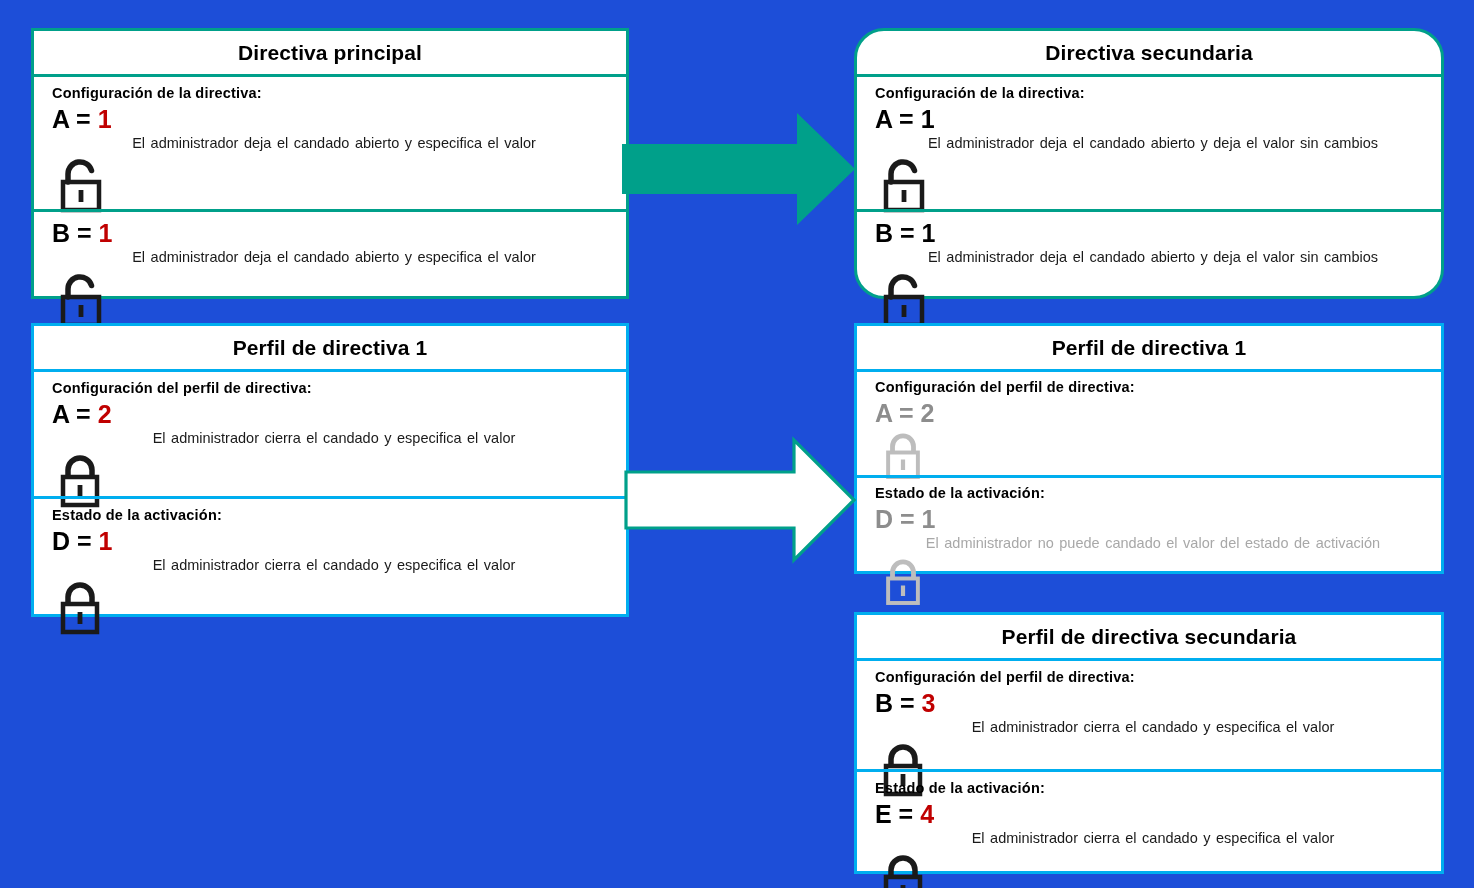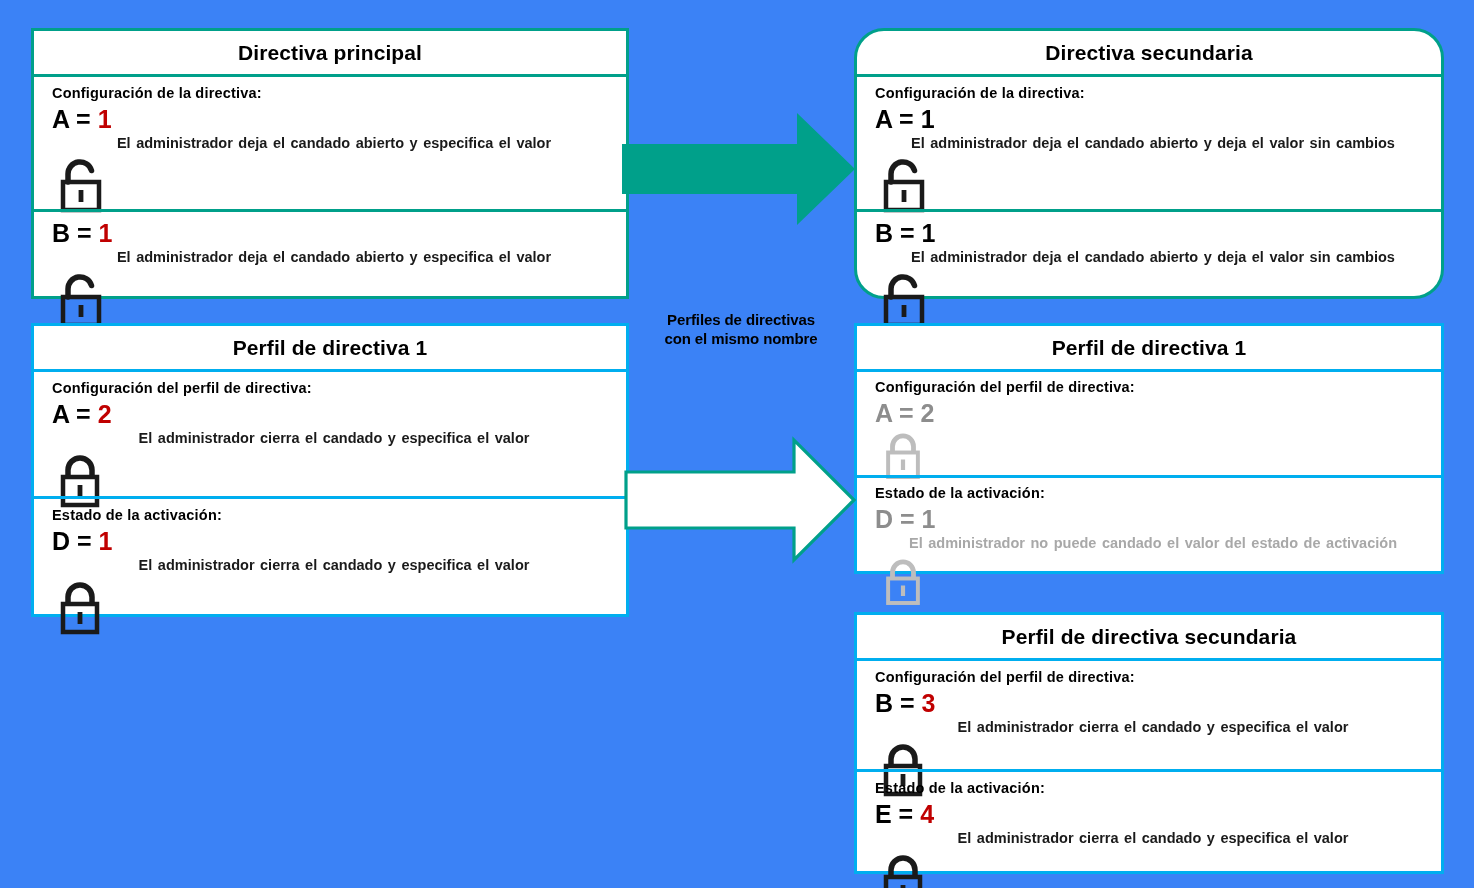--- a/index.html
+++ b/index.html
@@ -9,21 +9,21 @@
     background: #ffffff;
   }
   body {
     font-family: "Liberation Sans", sans-serif;
     -webkit-font-smoothing: none;
   }
   #canvas {
     position: relative;
     width: 1474px;
     height: 888px;
-    background: #3b82f6;
+    background: #1d4ed8;
     overflow: hidden;
   }
 
   
   .card {
     position: absolute;
     box-sizing: border-box;
     background: #ffffff;
     border: 3px solid #00a08a;
   }
@@ -78,21 +78,20 @@
   .kv.grey { color: #8d8d8d; }
 
   .desc {
     flex: 1 1 auto;
     text-align: center;
     font-size: 14.5px;
     color: #1a1a1a;
     line-height: 1.35;
     padding: 0 8px;
     word-spacing: 1.5px;
-    font-weight: bold;
   }
   .desc.grey { color: #a8a8a8; }
 
   .lock {
     flex: 0 0 auto;
     width: 56px;
     height: 64px;
     display: block;
   }
 
@@ -286,18 +285,14 @@
   </div>
 
   <svg class="arrow-svg" style="left:622px; top:108px; width:236px; height:122px;" viewBox="0 0 236 122">
     <polygon points="0,36 175,36 175,5 233,61 175,117 175,86 0,86" fill="#00a08a"></polygon>
   </svg>
 
   <svg class="arrow-svg" style="left:624px; top:434px; width:234px; height:132px;" viewBox="0 0 234 132">
     <polygon points="2,38 170,38 170,6 230,66 170,126 170,94 2,94" fill="#ffffff" stroke="#00a08a" stroke-width="3.2" stroke-linejoin="miter"></polygon>
   </svg>
 
-  <div class="caption" style="left:639px; top:311px; width:204px;">
-    <div>Perfiles de directivas</div>
-    <div>con el mismo nombre</div>
-  </div>
 
 </div>
 
 </body></html>

